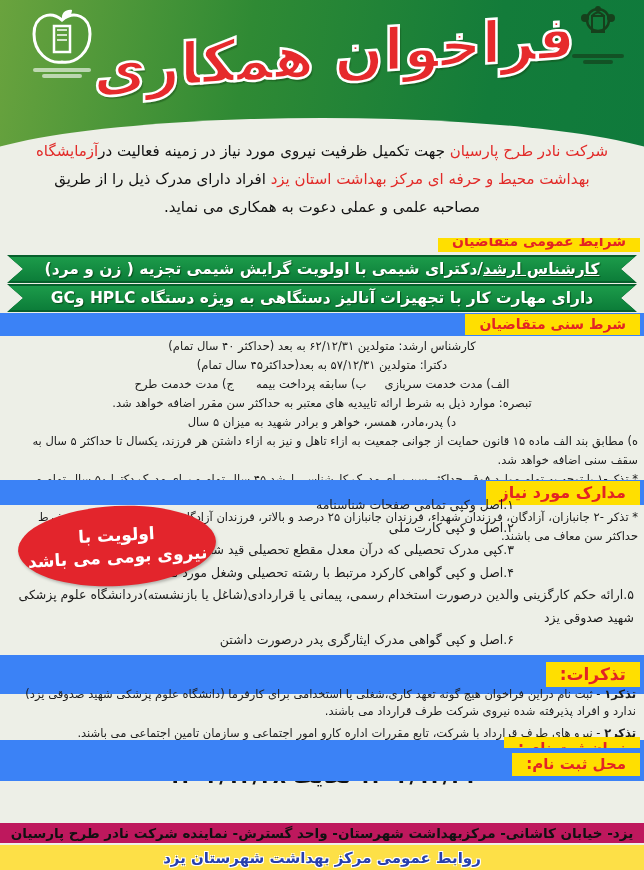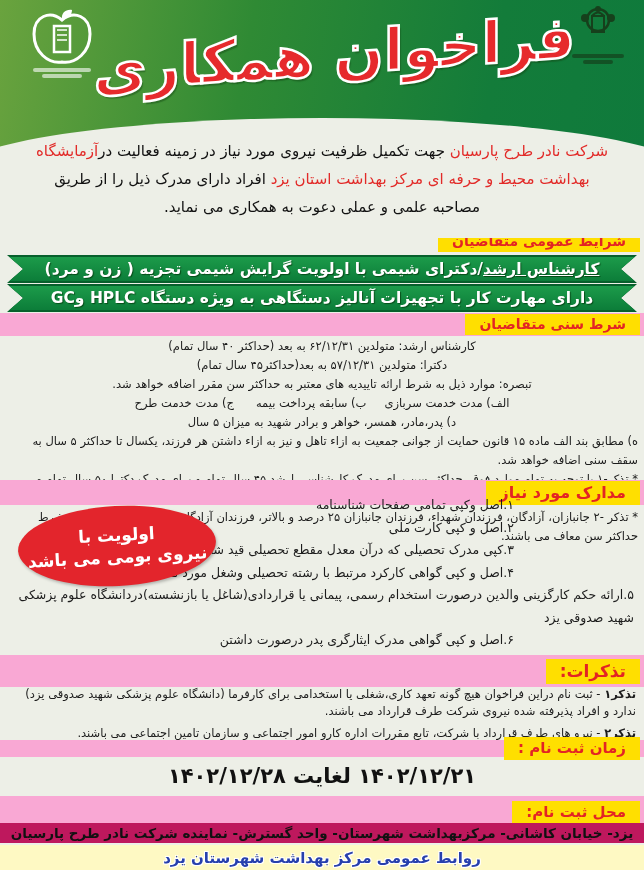--- a/index.html
+++ b/index.html
@@ -23,21 +23,21 @@
   .logo-left .logo-caption{background:rgba(255,255,255,.75);width:58px;}
   .logo-right .logo-caption{background:rgba(20,60,25,.8);width:52px;}
   .logo-right .logo-caption.short{width:30px;}
 
   
   .intro{position:absolute;top:138px;right:30px;left:30px;z-index:2;text-align:center;
     font-size:15px;font-weight:normal;color:#111;line-height:1.85;}
   .intro .red{color:#e22a28;}
 
   
-  .band{position:absolute;left:0;right:0;background:#f9a8d4;display:flex;align-items:center;}
+  .band{position:absolute;left:0;right:0;background:#3b82f6;display:flex;align-items:center;}
   .band.clear{background:transparent;}
   .tag{display:inline-block;background:#ffdf00;color:#e32424;font-weight:bold;
     padding:2px 14px 3px;margin-right:4px;white-space:nowrap;}
 
   
   .ribbon{position:absolute;left:7px;right:7px;height:28px;background:#07602c;
     clip-path:polygon(0 0,100% 0,calc(100% - 16px) 50%,100% 100%,0 100%,16px 50%);}
   .ribbon .inner{position:absolute;inset:2px;background:linear-gradient(180deg,#1c9b4a,#0c7d39);
     clip-path:polygon(0 0,100% 0,calc(100% - 14px) 50%,100% 100%,0 100%,14px 50%);
     display:flex;align-items:center;justify-content:center;
@@ -67,21 +67,21 @@
   
   .notes{position:absolute;top:686px;left:8px;right:8px;font-size:11.5px;color:#1c1c1c;text-align:right;}
   .notes p{margin:0 0 5px;line-height:17px;}
   .notes .nl{font-weight:bold;}
 
   
   .date-row{position:absolute;top:764px;left:0;right:0;text-align:center;
     font-size:21px;font-weight:bold;color:#111;}
   .address-row{position:absolute;top:823px;left:0;right:0;text-align:center;
     font-size:13.5px;font-weight:bold;color:#111;background:#be185d;padding:2px 0;}
-  .footer{position:absolute;top:845px;left:0;right:0;height:25px;background:#fef9c3;
+  .footer{position:absolute;top:845px;left:0;right:0;height:25px;background:#fde047;
     display:flex;align-items:center;justify-content:center;}
   .footer span{color:#2740ad;font-weight:bold;font-size:15px;
     text-shadow:-1px -1px 0 #fff,1px -1px 0 #fff,-1px 1px 0 #fff,1px 1px 0 #fff;}
 
   svg{display:block;margin:0 auto;}
 </style>
 </head>
 <body>
 
 <div class="poster">
@@ -139,22 +139,22 @@
     <div class="inner">دارای مهارت کار با تجهیزات آنالیز دستگاهی به ویژه دستگاه HPLC وGC</div>
   </div>
 
   <div class="band" style="top:313px;height:23px;">
     <span class="tag" style="font-size:14px;">شرط سنی متقاضیان</span>
   </div>
 
   <div class="age">
     <div class="center">کارشناس ارشد: متولدین ۶۲/۱۲/۳۱ به بعد (حداکثر ۴۰ سال تمام)</div>
     <div class="center">دکترا: متولدین ۵۷/۱۲/۳۱ به بعد(حداکثر۴۵ سال تمام)</div>
+    <div class="center">الف) مدت خدمت سربازی&nbsp;&nbsp;&nbsp;&nbsp;&nbsp;ب) سابقه پرداخت بیمه&nbsp;&nbsp;&nbsp;&nbsp;&nbsp;&nbsp;ج) مدت خدمت طرح</div>
     <div class="center">تبصره: موارد ذیل به شرط ارائه تاییدیه های معتبر به حداکثر سن مقرر اضافه خواهد شد.</div>
-    <div class="center">الف) مدت خدمت سربازی&nbsp;&nbsp;&nbsp;&nbsp;&nbsp;ب) سابقه پرداخت بیمه&nbsp;&nbsp;&nbsp;&nbsp;&nbsp;&nbsp;ج) مدت خدمت طرح</div>
     <div class="center">د) پدر،مادر، همسر، خواهر و برادر شهید به میزان ۵ سال</div>
     <div class="wide">ه) مطابق بند الف ماده ۱۵ قانون حمایت از جوانی جمعیت به ازاء تاهل و نیز به ازاء داشتن هر فرزند، یکسال تا حداکثر ۵ سال به سقف سنی اضافه خواهد شد.</div>
     <div class="wide">* تذکر-۱ با توجه به تمام موارد فوق، حداکثر سن برای مدرک کارشناسی ارشد ۴۵ سال تمام و برای مدرک دکترا ۵۰ سال تمام می باشد.</div>
     <div class="wide">* تذکر -۲ جانبازان، آزادگان، فرزندان شهداء، فرزندان جانبازان ۲۵ درصد و بالاتر، فرزندان آزادگان بالای یکسال اسارت از شرط حداکثر سن معاف می باشند.</div>
   </div>
 
   <div class="band" style="top:480px;height:25px;align-items:flex-end;">
     <span class="tag" style="font-size:16px;">مدارک مورد نیاز</span>
   </div>
 
@@ -166,36 +166,36 @@
   <div class="docs">
     <div>۱.اصل وکپی تمامی صفحات شناسنامه</div>
     <div>۲.اصل و کپی کارت ملی</div>
     <div>۳.کپی مدرک تحصیلی که درآن معدل مقطع تحصیلی قید شده باشد.</div>
     <div>۴.اصل و کپی گواهی کارکرد مرتبط با رشته تحصیلی وشغل مورد تقاضا</div>
     <div class="flush">۵.ارائه حکم کارگزینی والدین درصورت استخدام رسمی، پیمانی یا قراردادی(شاغل یا بازنشسته)دردانشگاه علوم پزشکی شهید صدوقی یزد</div>
     <div>۶.اصل و کپی گواهی مدرک ایثارگری پدر درصورت داشتن</div>
     <div>۷.وضعیت نظام وظیفه (کارت پایان خدمت یا معافیت دائم)</div>
   </div>
 
-  <div class="band" style="top:655px;height:32px;">
+  <div class="band" style="top:655px;height:39px;">
     <span class="tag" style="font-size:17px;">تذکرات:</span>
   </div>
 
   <div class="notes">
     <p><span class="nl">تذکر۱</span><span> - ثبت نام دراین فراخوان هیچ گونه تعهد کاری،شغلی یا استخدامی برای کارفرما (دانشگاه علوم پزشکی شهید صدوقی یزد) ندارد و افراد پذیرفته شده نیروی شرکت طرف قرارداد می باشند.</span></p>
     <p><span class="nl">تذکر۲</span><span> - نیرو های طرف قرارداد با شرکت، تابع مقررات اداره کارو امور اجتماعی و سازمان تامین اجتماعی می باشند.</span></p>
   </div>
 
   <div class="band" style="top:740px;height:17px;">
     <span class="tag" style="font-size:15px;">زمان ثبت نام :</span>
   </div>
 
   <div class="date-row">۱۴۰۲/۱۲/۲۱ لغایت ۱۴۰۲/۱۲/۲۸</div>
 
-  <div class="band" style="top:796px;height:33px;">
+  <div class="band" style="top:748px;height:33px;">
     <span class="tag" style="font-size:15px;">محل ثبت نام:</span>
   </div>
 
   <div class="address-row">یزد- خیابان کاشانی- مرکزبهداشت شهرستان- واحد گسترش- نماینده شرکت نادر طرح پارسیان</div>
 
   <div class="footer">
     <span>روابط عمومی مرکز بهداشت شهرستان یزد</span>
   </div>
 
 </div>

